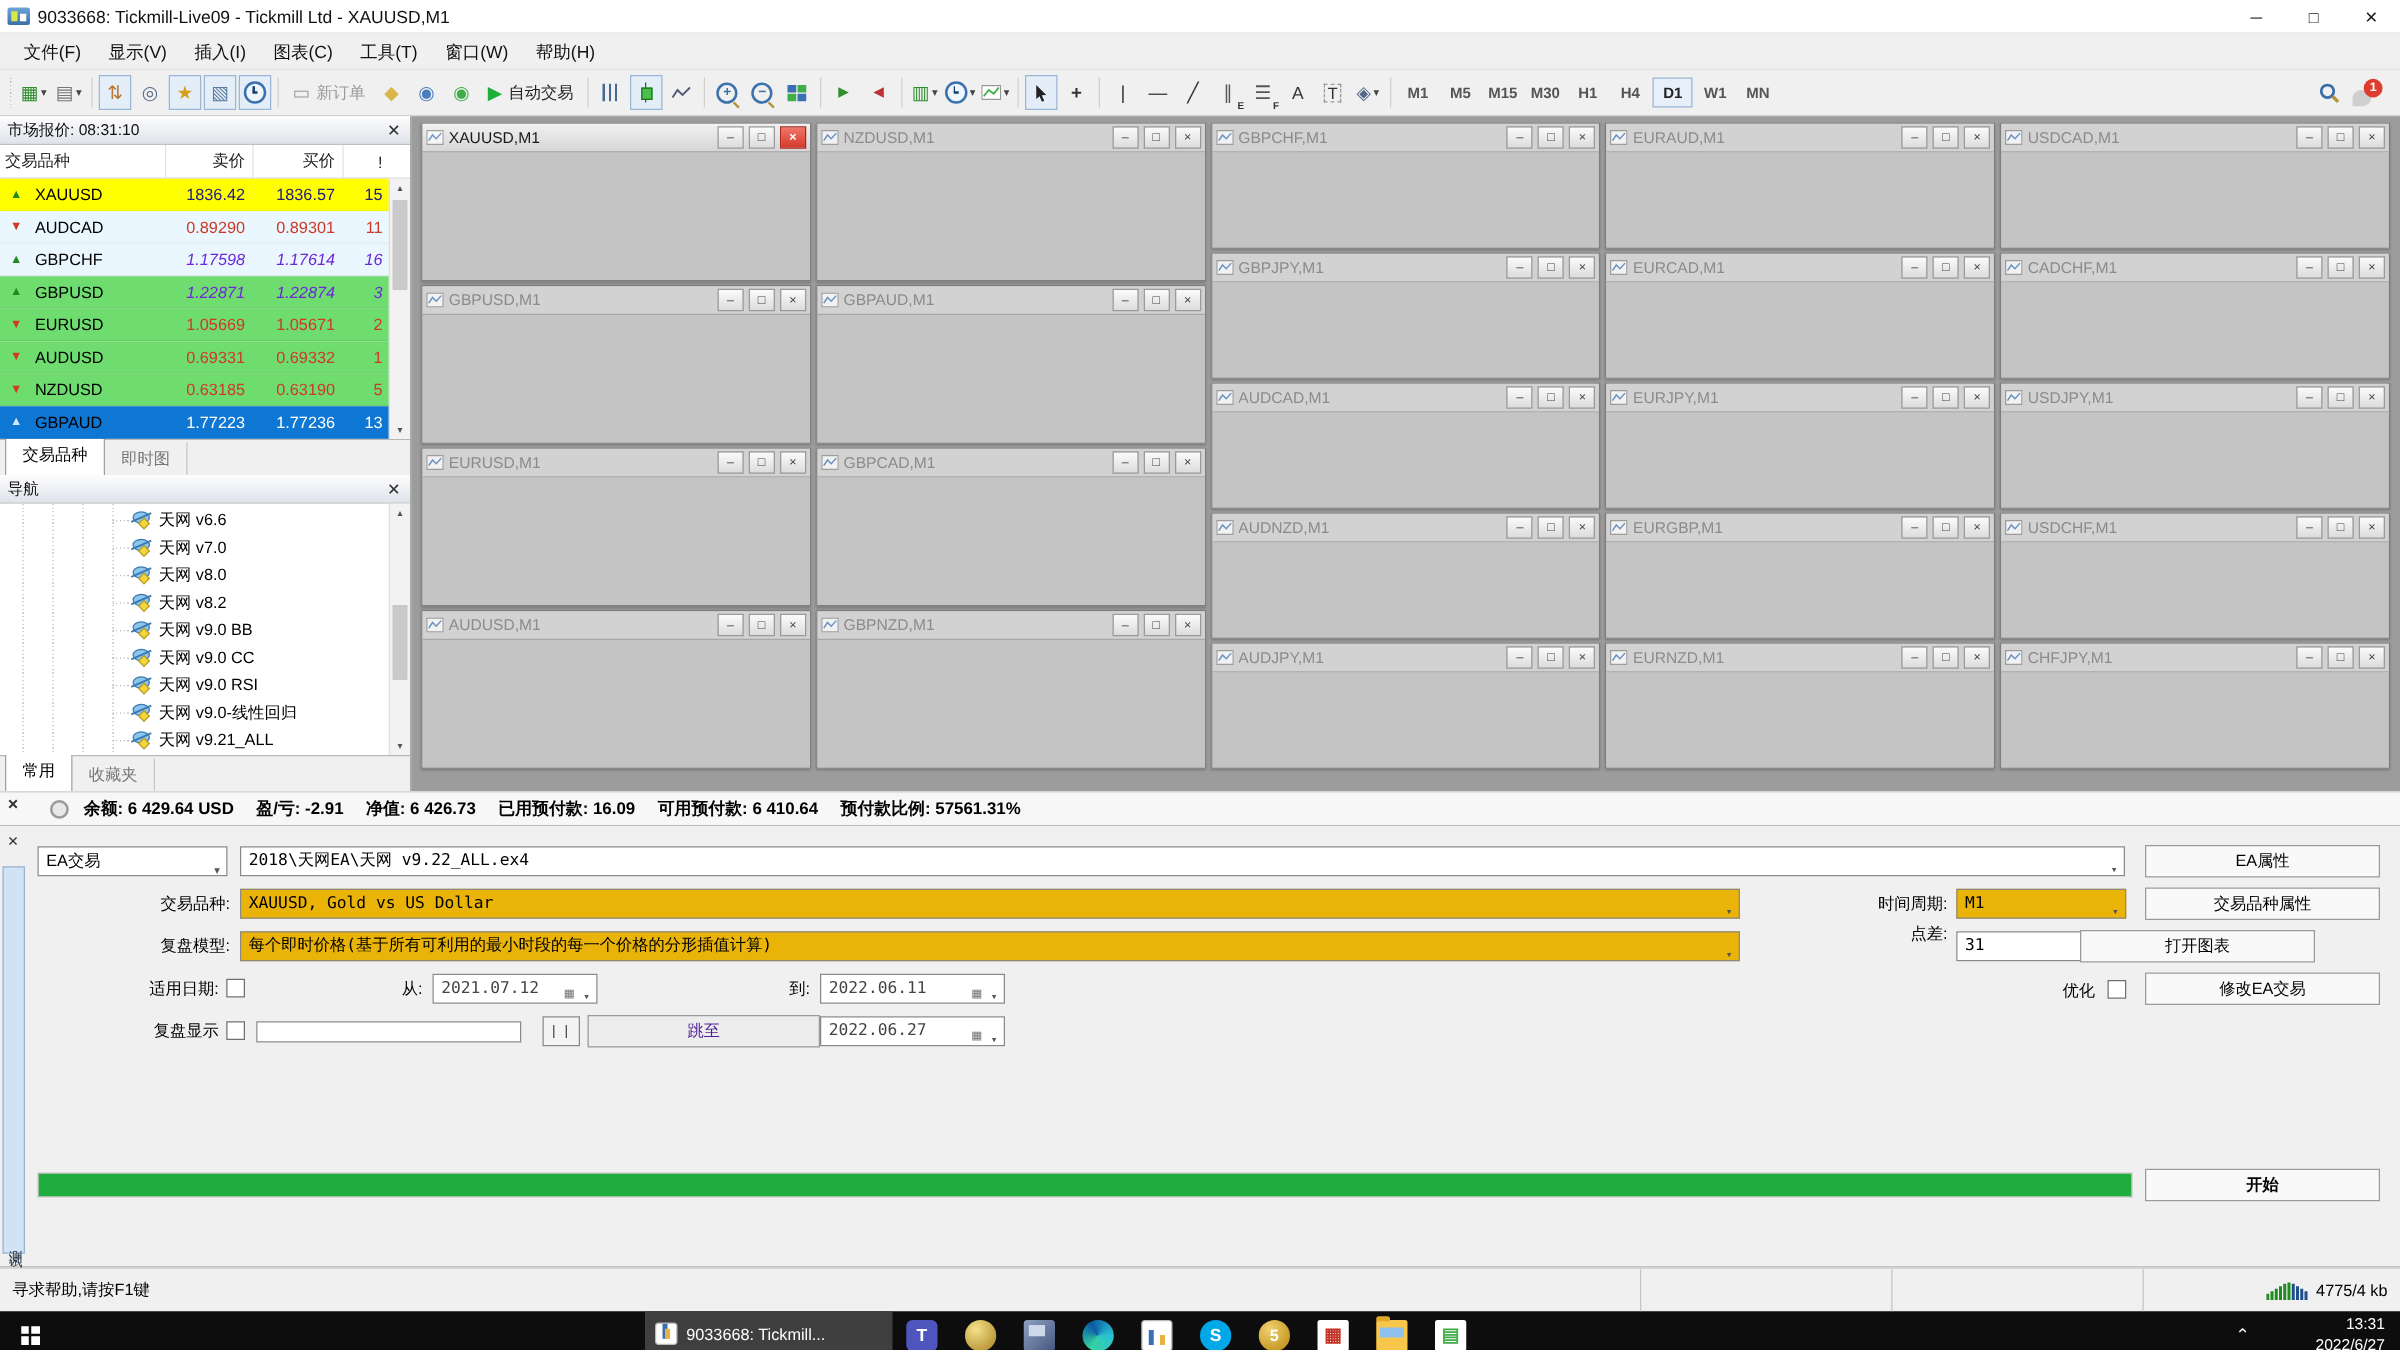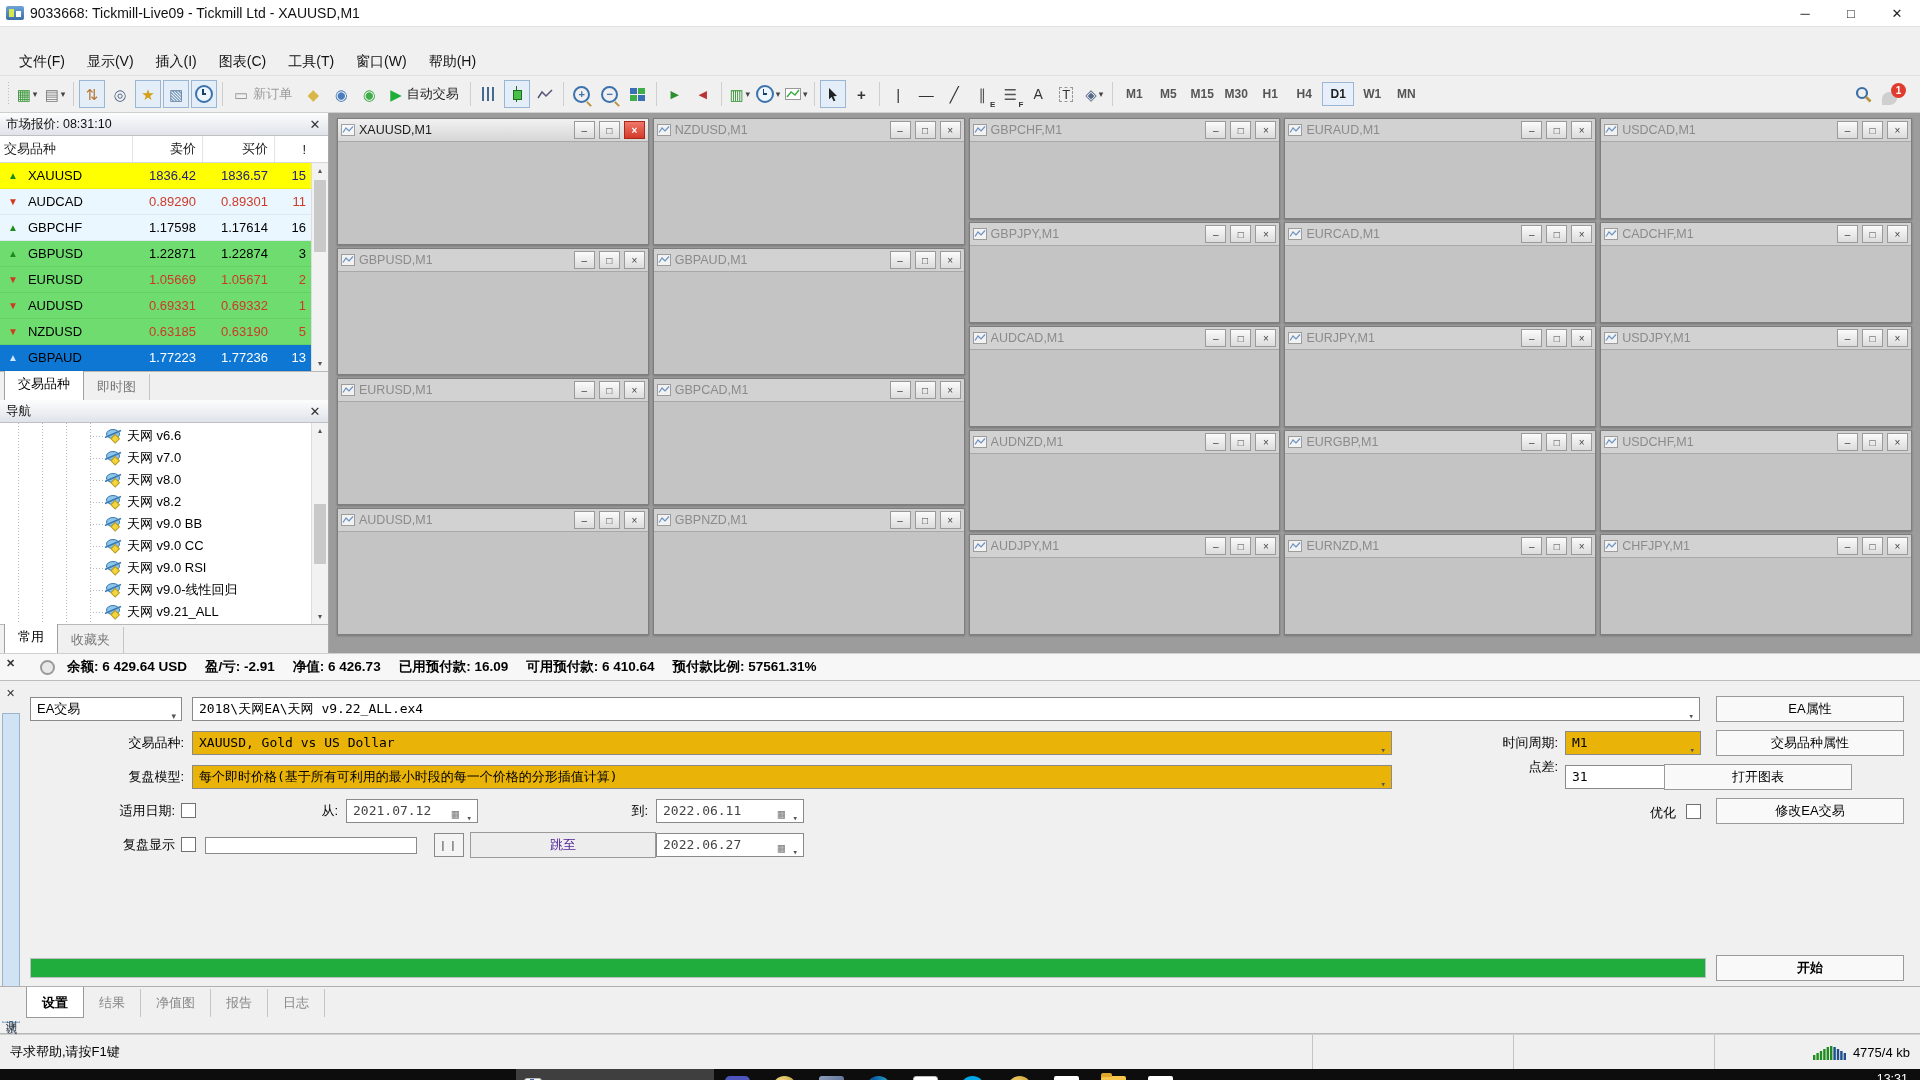--- a/index.html
+++ b/index.html
@@ -8,21 +8,21 @@
 
   
   .titlebar{height:26px;background:#fff;display:flex;align-items:center;border-bottom:1px solid #e2e2e2;}
   .app-ico{width:18px;height:14px;margin:0 6px 0 6px;background:linear-gradient(#6ea4d8,#3c6ea8);border-radius:2px;position:relative;}
   .app-ico::after{content:"";position:absolute;left:3px;top:3px;width:5px;height:8px;background:#d8e848;}
   .app-ico::before{content:"";position:absolute;right:3px;top:5px;width:5px;height:6px;background:#fff;}
   .title-text{font-size:14px;color:#111;}
   .win-controls{margin-left:auto;display:flex;height:26px;}
   .wc{width:46px;display:flex;align-items:center;justify-content:center;font-size:13px;color:#222;}
   
-  .menubar{height:28px;background:#f0f0f0;display:flex;align-items:center;padding-left:8px;border-bottom:1px solid #e0e0e0;margin-top:20px;}
+  .menubar{height:28px;background:#f0f0f0;display:flex;align-items:center;padding-left:8px;border-bottom:1px solid #e0e0e0;}
   .menu-item{padding:0 11px;font-size:14px;color:#111;height:24px;line-height:24px;}
   
   .toolbar{height:36px;background:#f0f0f0;display:flex;align-items:center;border-bottom:1px solid #cfcfcf;padding:0 4px;}
   .tgrip{width:5px;height:24px;margin:0 2px;background-image:repeating-linear-gradient(to bottom,#bbb 0 1px,transparent 1px 3px);background-size:1px 100%;background-repeat:no-repeat;background-position:center;}
   .tsep{width:1px;height:24px;background:#cfcfcf;margin:0 4px;}
   .tbtn{min-width:24px;height:26px;display:flex;align-items:center;justify-content:center;margin:0 1px;border:1px solid transparent;font-size:15px;color:#555;position:relative;}
   .tbtn.pressed{border-color:#9ab6d4;background:#e4eef8;}
   .tbtn .dd{font-size:9px;color:#444;margin-left:2px;}
   .ttext{display:flex;align-items:center;gap:5px;padding:0 7px;height:26px;font-size:13px;color:#222;}
   .ttext.disabled{color:#9a9a9a;}
@@ -67,21 +67,21 @@
   .mw-row.yellow{background:#ffff00;}
   .mw-row.pale{background:#eaf7fe;}
   .mw-row.green{background:#6fdc6f;}
   .mw-row.selected{background:#0e77d4;color:#fff;}
   .arr{font-size:10px;}
   .arr.up{color:#1c8c1c;}
   .arr.down{color:#d03b20;}
   .mw-row.selected .arr{color:#cfe6ff;}
   .v-navy{color:#20207a;}
   .v-red{color:#cc3a28;}
-  .v-blue{color:#000000;}
+  .v-blue{color:#6d28d9;font-style:italic;}
   .v-white{color:#fff;}
   .mw-scroll{position:absolute;right:0;top:0;bottom:0;width:16px;background:#f2f2f2;border-left:1px solid #ddd;display:flex;flex-direction:column;align-items:center;}
   .sb-btn{width:16px;height:15px;font-size:8px;color:#555;display:flex;align-items:center;justify-content:center;background:#f2f2f2;}
   .sb-thumb{width:12px;background:#c9c9c9;border-radius:1px;}
   .side-tabs{height:28px;display:flex;align-items:flex-end;background:#f0f0f0;border-top:1px solid #b8b8b8;padding-left:4px;}
   .stab{font-size:13px;color:#777;padding:3px 13px;border-right:1px solid #c6c6c6;height:20px;line-height:20px;}
   .stab.active{background:#fff;border:1px solid #a0a0a0;border-bottom:none;color:#000;height:23px;}
   
   .nav-body{background:#fff;flex:1;position:relative;overflow:hidden;}
   .guide{position:absolute;top:0;bottom:0;width:1px;background-image:repeating-linear-gradient(to bottom,#b8b8b8 0 1px,transparent 1px 3px);}
@@ -893,27 +893,20 @@
     <div class="slider-track" style="left:205px;top:156px;width:212px"></div>
     <div class="pausebox" style="left:434px;top:152px">| |</div>
     <div class="jump-btn" style="left:470px;top:151px">跳至</div>
     <div class="combo datec" style="left:656px;top:152px;width:148px;padding-right:36px"><span>2022.06.27</span><span class="cal">▦</span><span class="dd">▾</span></div>
 
     <div class="progress">
       <div class="progress-fill" style="width: 100%;"></div>
     </div>
     <div class="rbtn" style="left:1716px;top:274px;font-weight:bold">开始</div>
 
-    <div class="tester-tabs" id="tester-tabs">
-        <span class="ttab active">设置</span>
-        <span class="ttab">结果</span>
-        <span class="ttab">净值图</span>
-        <span class="ttab">报告</span>
-        <span class="ttab">日志</span>
-      </div>
 
   </div>
 
   <div class="statusbar">
     <div class="sb-cell sb-help">寻求帮助,请按F1键</div>
     <div class="sb-cell sb-e1"></div>
     <div class="sb-cell sb-e2"></div>
     <div class="sb-cell sb-traffic">
       <svg width="34" height="16" viewBox="0 0 34 16">
           <g fill="#1e8c1e">

